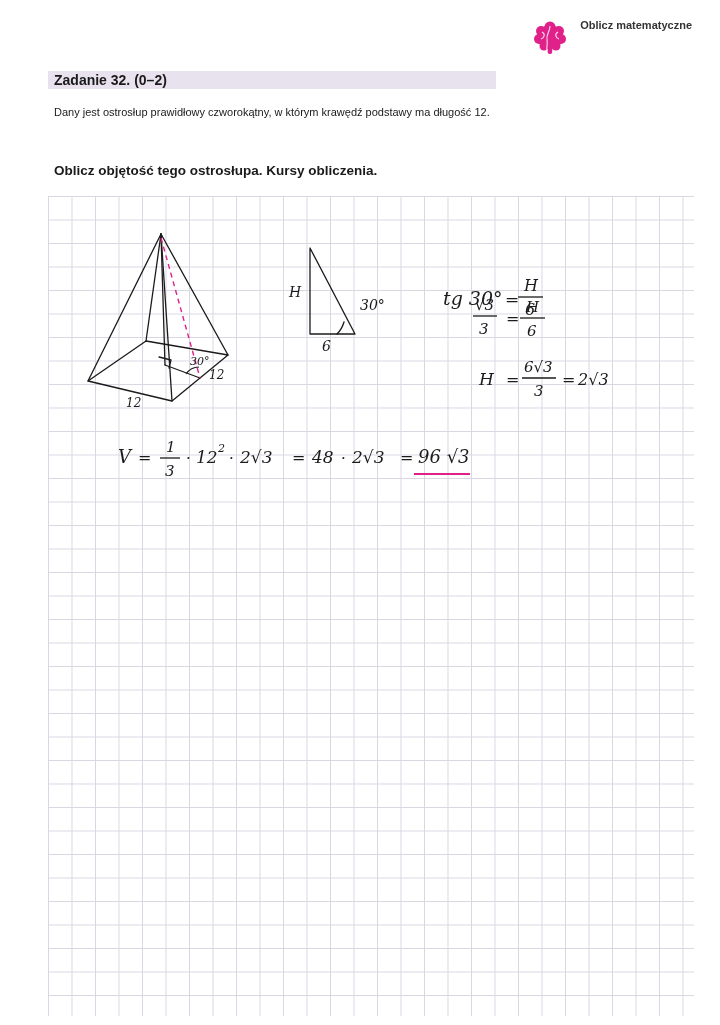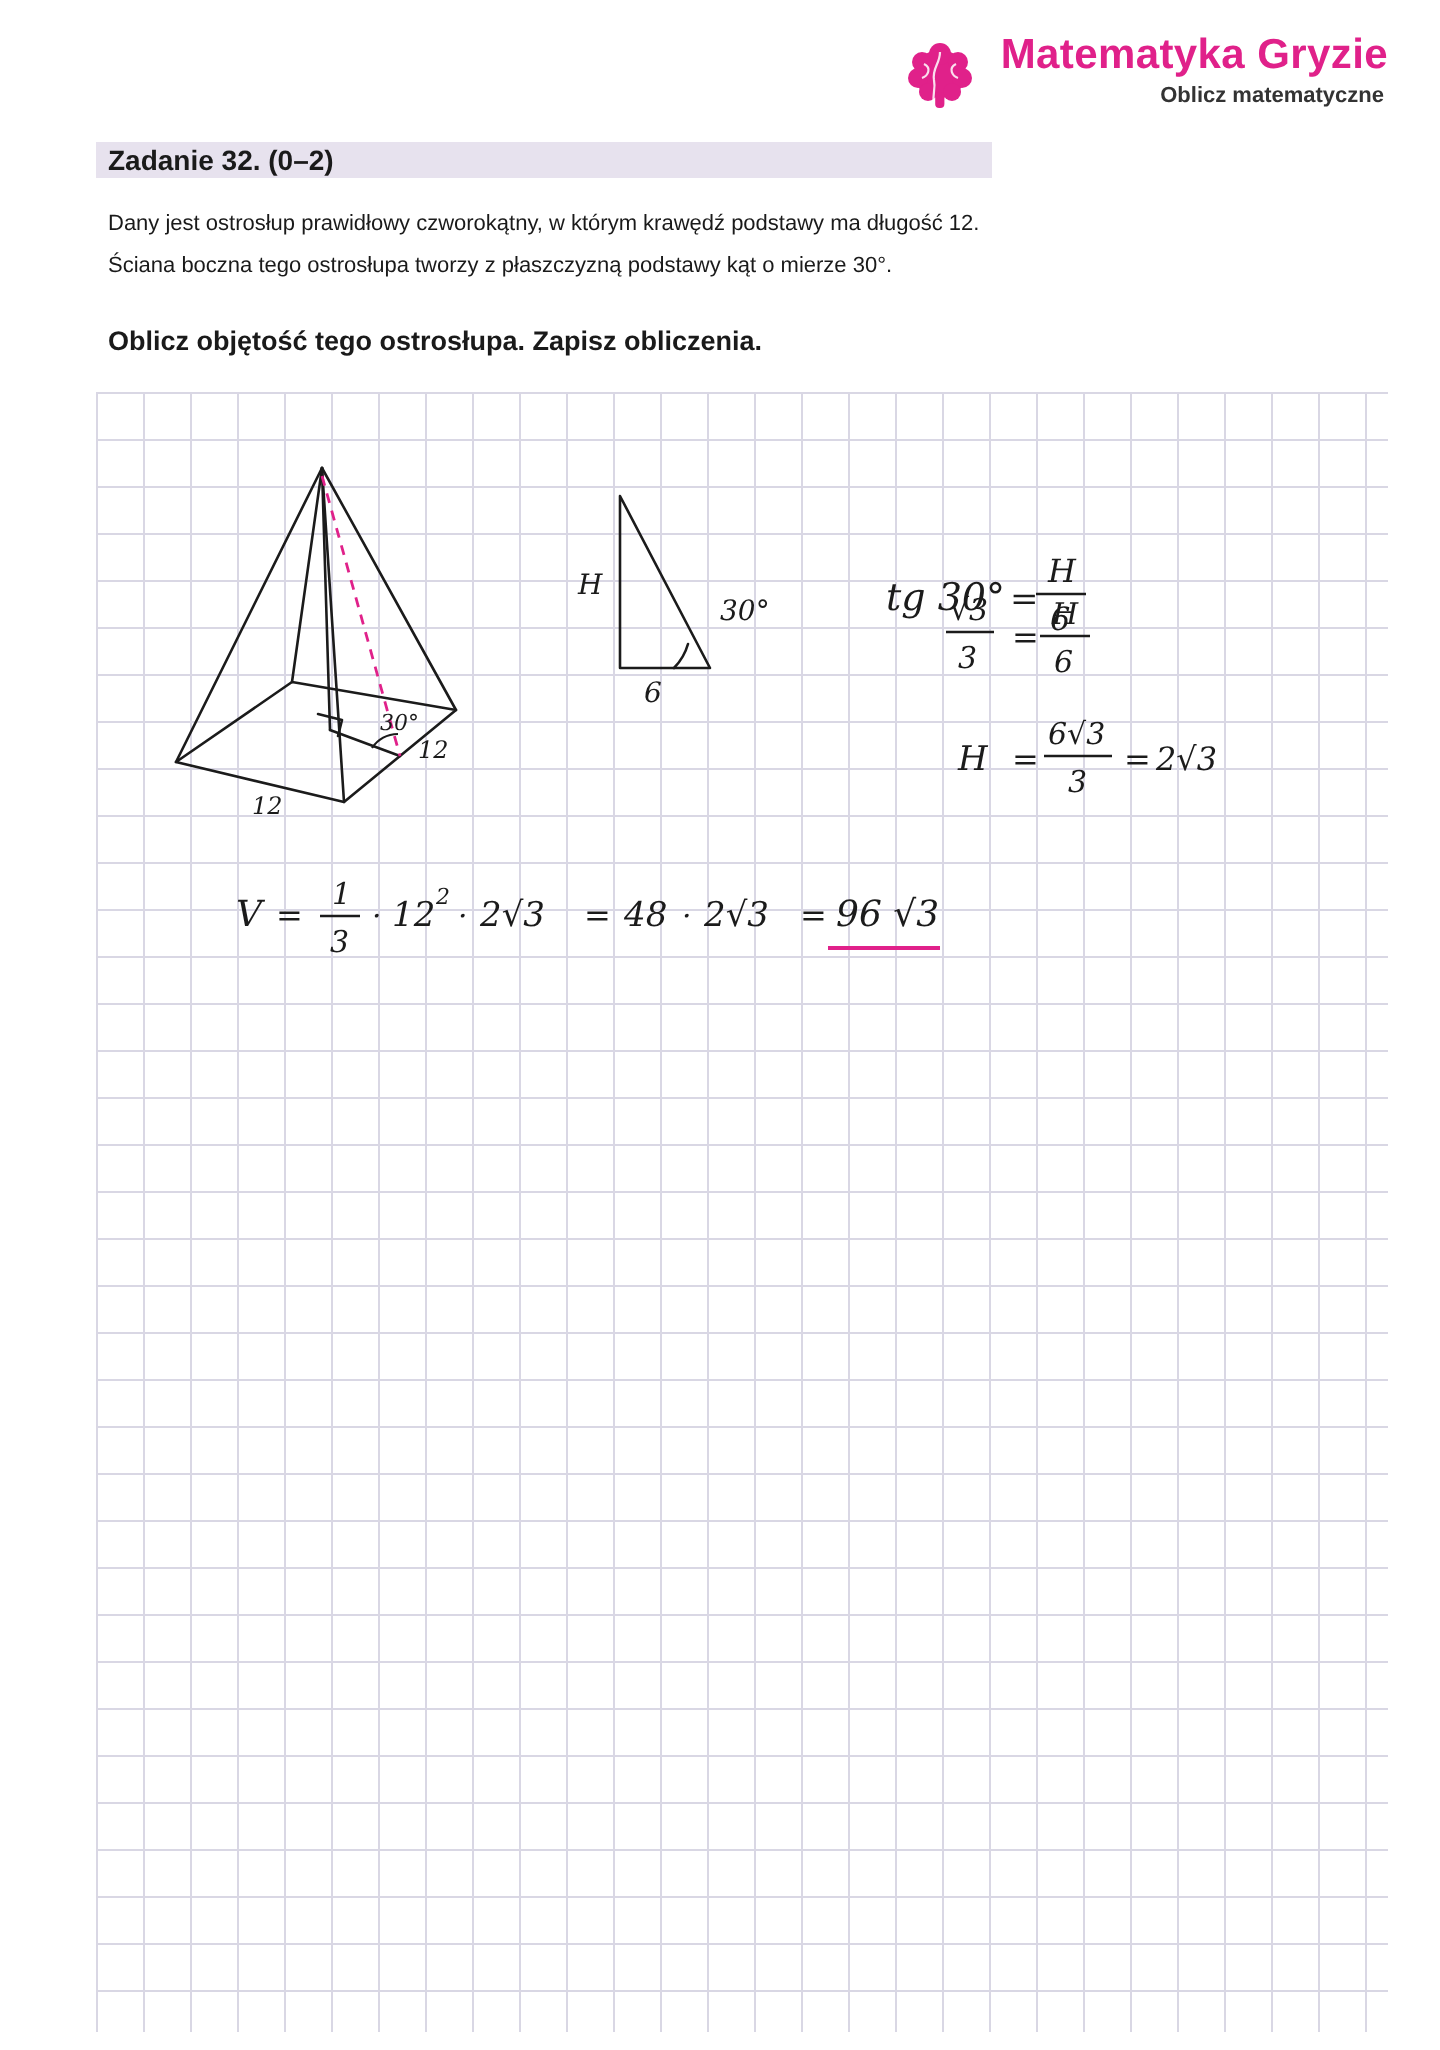--- a/index.html
+++ b/index.html
@@ -137,33 +137,31 @@
       <circle cx="26" cy="28" r="4.5"></circle>
       <rect x="17.6" y="28" width="4.6" height="8" rx="2"></rect>
     </g>
     <g stroke="#ffffff" stroke-width="1.1" fill="none" opacity="0.85">
       <path d="M20 8 C20 14, 16 16, 17 22 C18 27, 16 29, 17 33"></path>
       <path d="M12 14 C16 16, 14 20, 11 21"></path>
       <path d="M28 14 C24 16, 26 20, 29 21"></path>
     </g>
   </svg>
   <div class="brand-text">
-    <span class="brand-title">Matematyka Gryzie</span>
     <span class="brand-sub">Oblicz matematyczne</span>
   </div>
 </div>
 
 <div class="task-band"></div>
 <div class="task-title">Zadanie 32. (0–2)</div>
 
 <div class="task-body">
   <span class="ln">Dany jest ostrosłup prawidłowy czworokątny, w którym krawędź podstawy ma długość  12.</span>
-  <span class="ln">Ściana boczna tego ostrosłupa tworzy z płaszczyzną podstawy kąt o mierze  30°.</span>
 </div>
-<div class="task-command">Oblicz objętość tego ostrosłupa. Zapisz obliczenia.</div>
+<div class="task-command">Oblicz objętość tego ostrosłupa. Kursy obliczenia.</div>
 
 <div class="grid"></div>
 
 <svg class="ink" viewBox="0 0 720 1025">
 
   <g fill="none" stroke="#1b1b1b" stroke-width="1.3" stroke-linejoin="round" stroke-linecap="round">
 
     <path d="M88 381 L172 401 L228 355 L146 341 Z"></path>
 
     <path d="M161 234 L88 381"></path>

